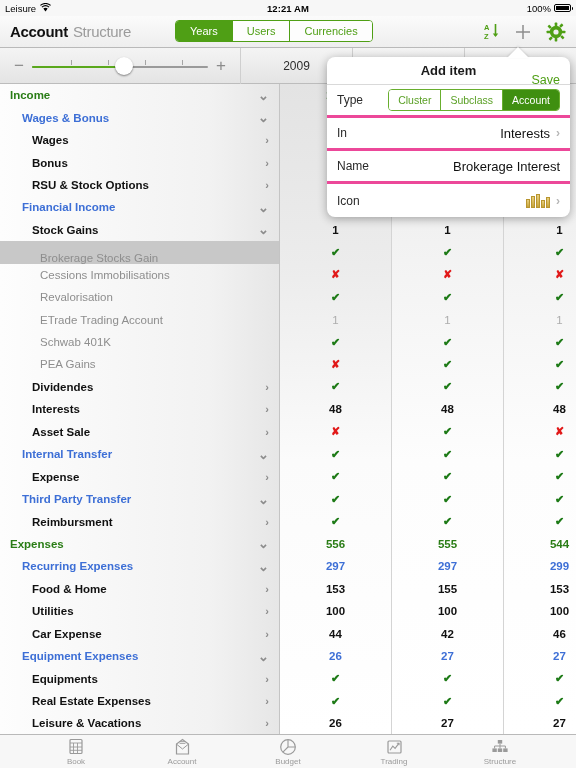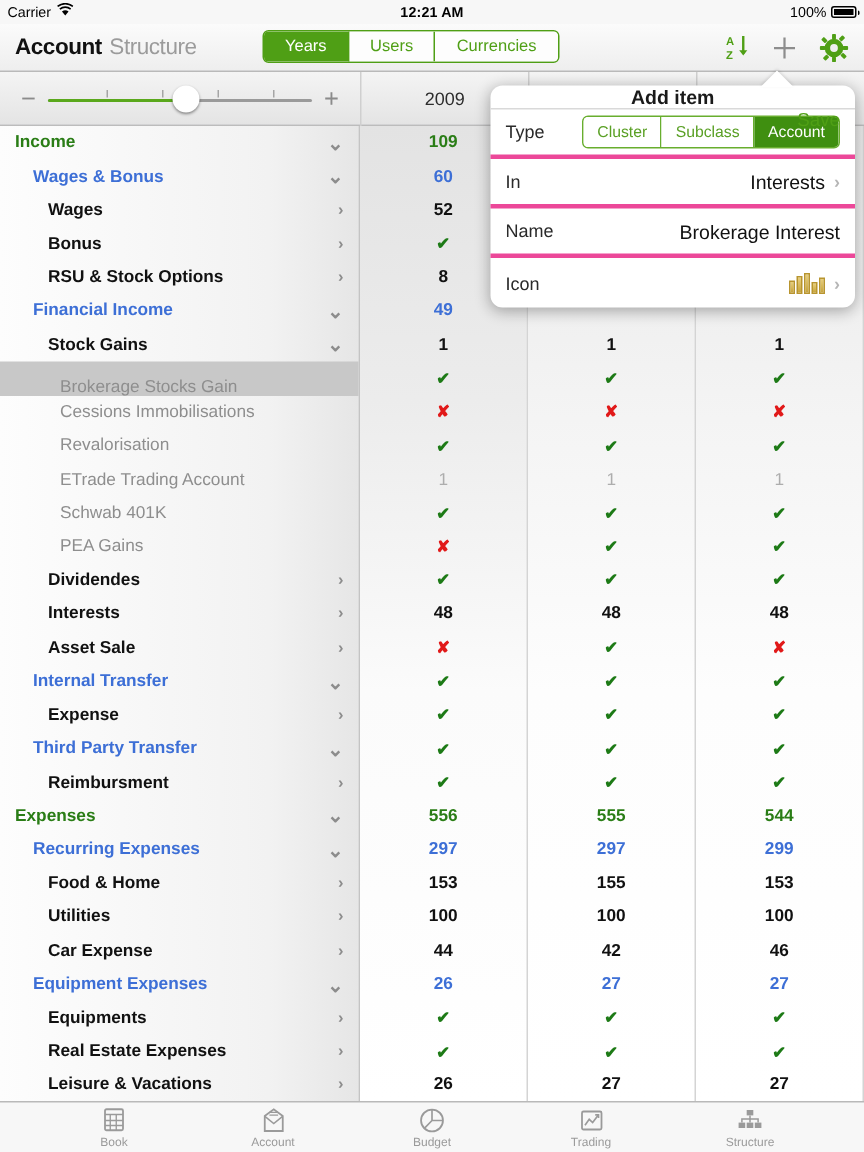--- a/index.html
+++ b/index.html
@@ -99,21 +99,21 @@
   }
 
   
   .content{
     position:absolute; top:84px; left:0; right:0; bottom:34px;
     display:flex;
     background:#fff;
     overflow:hidden;
   }
   .tree{
-    width:240px; flex:none;
+    width:280px; flex:none;
     background:linear-gradient(to right,#fdfdfd 0%,#f2f2f2 75%,#e6e6e6 100%);
     border-right:1px solid #c4c4c4;
   }
   .row{
     height:22.45px; display:flex; align-items:center;
     padding-right:10px;
     font-size:11.5px;
     position:relative;
   }
   .row .lbl{ flex:1; white-space:nowrap; overflow:hidden; text-overflow:ellipsis;}
@@ -159,21 +159,21 @@
   }
   .pop-arrow{
     position:absolute; top:-10px; left:180px;
     width:0;height:0;
     border-left:11px solid transparent;
     border-right:11px solid transparent;
     border-bottom:11px solid #fff;
     filter:drop-shadow(0 -1px 1px rgba(0,0,0,.12));
   }
   .pop-head{
-    height:16px; display:flex; align-items:center; justify-content:center;
+    height:28px; display:flex; align-items:center; justify-content:center;
     position:relative; border-bottom:1px solid #d9d9d9;
   }
   .pop-title{ font-size:13px; font-weight:bold; color:#1a1a1a; }
   .pop-save{
     position:absolute; right:10px; top:16px;
     font-size:12.5px; color:#4f9f15; cursor:pointer;
   }
   .pop-row{
     height:33px; display:flex; align-items:center;
     padding:0 10px; border-bottom:3px solid #ec4899;
@@ -205,21 +205,21 @@
   }
   .tab{ display:flex; flex-direction:column; align-items:center; gap:1px; width:58px; cursor:pointer;}
   .tab .tl{ font-size:8px; color:#9a9a9a; }
   .tab svg{ display:block; }
 </style>
 </head>
 <body>
 
 <div class="statusbar">
   <div class="sb-left">
-    <span>Carrier</span>
+    <span>Leisure</span>
     <span class="wifi">
       <svg width="11" height="9" viewBox="0 0 11 9">
           <path d="M5.5 8.4 L3.3 5.6 a3.6 3.6 0 0 1 4.4 0 Z" fill="#000"></path>
           <path d="M1.9 4.1 a5.6 5.6 0 0 1 7.2 0" stroke="#000" stroke-width="1.1" fill="none"></path>
           <path d="M0.4 2.3 a8 8 0 0 1 10.2 0" stroke="#000" stroke-width="1.1" fill="none"></path>
         </svg>
     </span>
   </div>
   <div class="sb-center">12:21 AM</div>
   <div class="sb-right">

